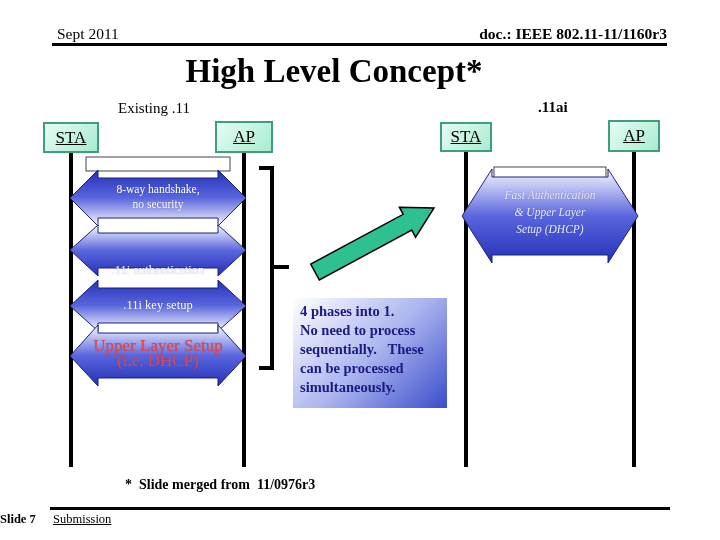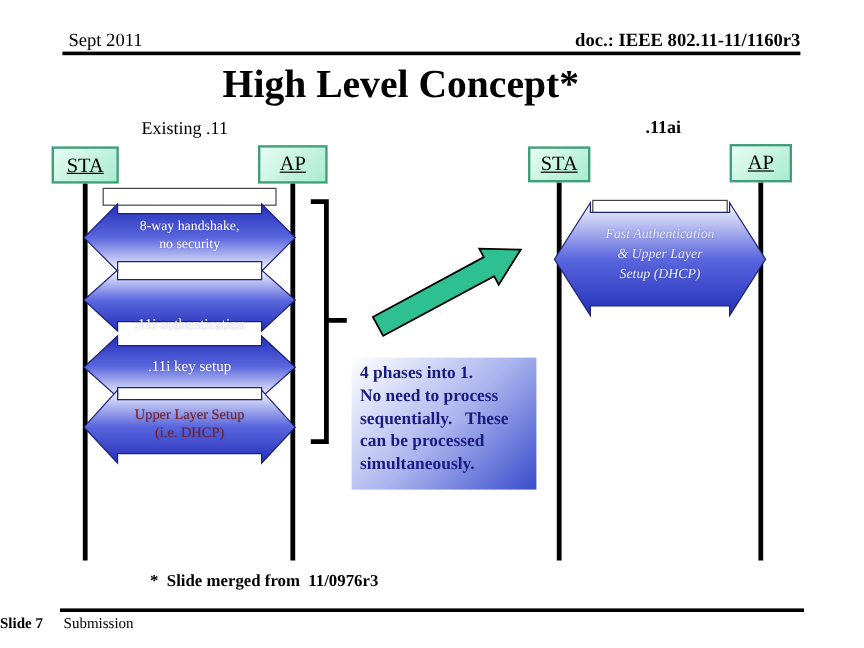--- a/index.html
+++ b/index.html
@@ -26,33 +26,33 @@
   #node-sta2{left:440px;top:122px;width:52px;height:30px;}
   #node-ap2{left:608px;top:120px;width:52px;height:32px;}
   
   #diagram{left:0;top:0;z-index:1;}
   
   .arrow-label{left:70px;width:176px;text-align:center;color:#fff;
                z-index:3;text-shadow:0 0 1px rgba(60,60,120,.55);}
   #arrow1-label{top:182px;font-size:11.5px;line-height:15px;}
   #arrow2-label{top:243px;font-size:12.5px;margin-top:20px;}
   #arrow3-label{top:298px;font-size:12.5px;}
-  #arrow4-label{top:338px;font-size:12px;line-height:15px;color:#7f1d1d;}
+  #arrow4-label{top:338px;font-size:17px;line-height:15px;color:#ef4444;}
   #fast-label{left:462px;top:187px;width:176px;text-align:center;
               color:#e9ebfa;font-size:11.5px;line-height:17px;z-index:3;
               text-shadow:0 0 1px rgba(50,50,110,.5);font-style:italic;}
   
   #callout{left:293px;top:298px;width:154px;height:110px;box-sizing:border-box;
            padding:4px 19px 0 7px;z-index:3;
            background:linear-gradient(135deg,#ffffff 0%,#aab4ee 52%,#3a4ccc 100%);
            color:#1a1a80;font-weight:bold;font-size:14.5px;line-height:19px;}
   
   #footnote{left:125px;top:477px;font-size:14px;font-weight:bold;}
   #ftr-rule{left:50px;top:507px;width:620px;height:3px;background:#000;}
-  #ftr-left{left:53px;top:512px;font-size:12.5px;}
+  #ftr-left{left:53px;top:512px;font-size:12.5px;text-decoration:underline;}
   #ftr-center{left:0;top:512px;width:572px;text-align:left;font-size:12.5px;font-weight:bold;}
   #ftr-right{right:64px;top:512px;font-size:12.5px;margin-top:39px;}
 </style>
 </head>
 <body>
 
 <div class="abs" id="hdr-date">Sept 2011</div>
 <div class="abs" id="hdr-doc">doc.: IEEE 802.11-11/1160r3</div>
 <div class="abs" id="hdr-rule"></div>
 <div class="abs" id="slide-title">High Level Concept*</div>

